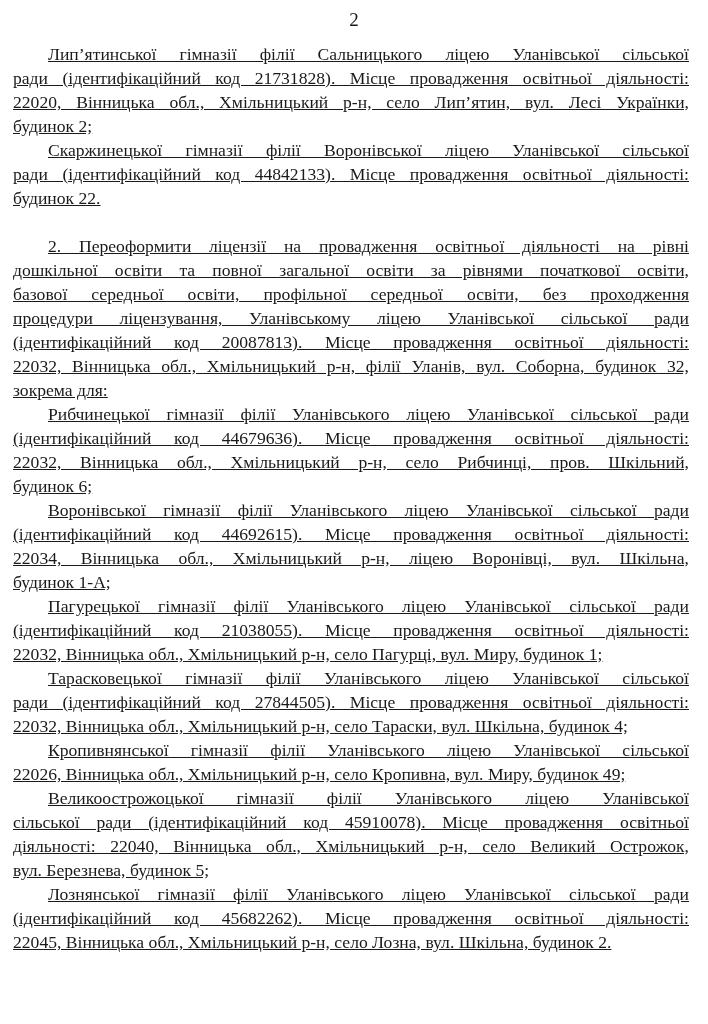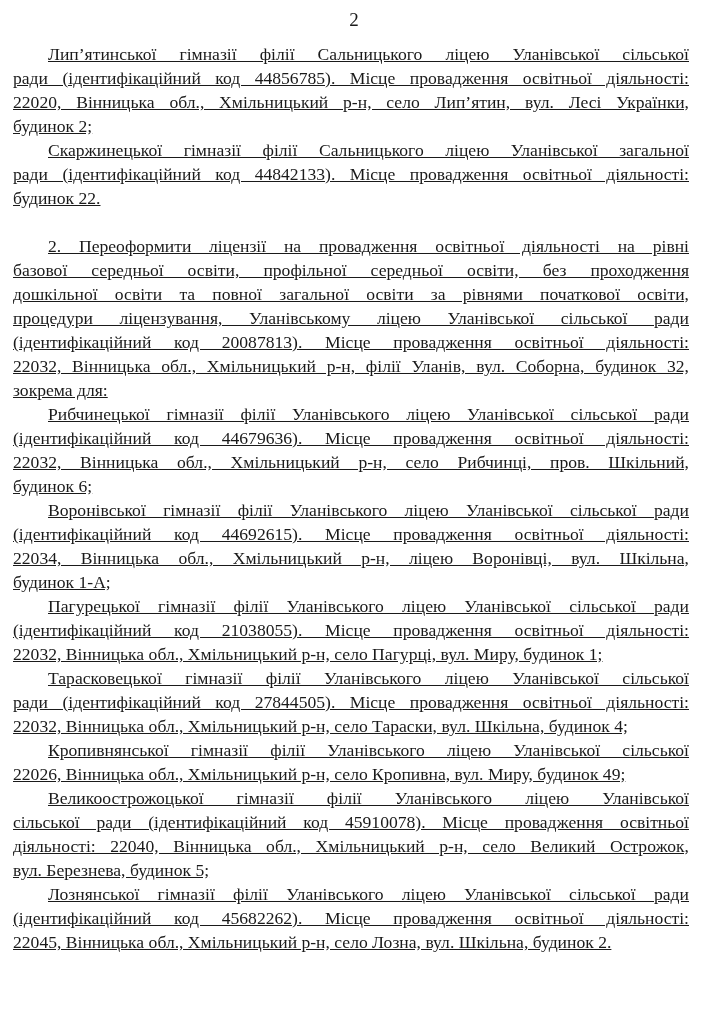--- a/index.html
+++ b/index.html
@@ -17,34 +17,34 @@
   .gap { height: 24px; }
 </style>
 </head>
 <body>
 
 <div class="page">
   <div class="page-num">2</div>
   <div class="body" id="doc-body">
       <div class="para">
         <span class="line indent">Лип’ятинської гімназії філії Сальницького ліцею Уланівської сільської</span>
-        <span class="line">ради (ідентифікаційний код 44856785). Місце провадження освітньої діяльності:</span>
+        <span class="line">ради (ідентифікаційний код 21731828). Місце провадження освітньої діяльності:</span>
         <span class="line">22020, Вінницька обл., Хмільницький р-н, село Лип’ятин, вул. Лесі Українки,</span>
         <span class="line last">будинок 2;</span>
       </div>
       <div class="para">
-        <span class="line indent">Скаржинецької гімназії філії Сальницького ліцею Уланівської загальної</span>
+        <span class="line indent">Скаржинецької гімназії філії Воронівської ліцею Уланівської сільської</span>
         <span class="line">ради (ідентифікаційний код 44842133). Місце провадження освітньої діяльності:</span>
         <span class="line last">будинок 22.</span>
       </div>
       <div class="gap"></div>
       <div class="para">
         <span class="line indent">2. Переоформити ліцензії на провадження освітньої діяльності на рівні</span>
+        <span class="line">дошкільної освіти та повної загальної освіти за рівнями початкової освіти,</span>
         <span class="line">базової середньої освіти, профільної середньої освіти, без проходження</span>
-        <span class="line">дошкільної освіти та повної загальної освіти за рівнями початкової освіти,</span>
         <span class="line">процедури ліцензування, Уланівському ліцею Уланівської сільської ради</span>
         <span class="line">(ідентифікаційний код 20087813). Місце провадження освітньої діяльності:</span>
         <span class="line">22032, Вінницька обл., Хмільницький р-н, філії Уланів, вул. Соборна, будинок 32,</span>
         <span class="line last">зокрема для:</span>
       </div>
       <div class="para">
         <span class="line indent">Рибчинецької гімназії філії Уланівського ліцею Уланівської сільської ради</span>
         <span class="line">(ідентифікаційний код 44679636). Місце провадження освітньої діяльності:</span>
         <span class="line">22032, Вінницька обл., Хмільницький р-н, село Рибчинці, пров. Шкільний,</span>
         <span class="line last">будинок 6;</span>

